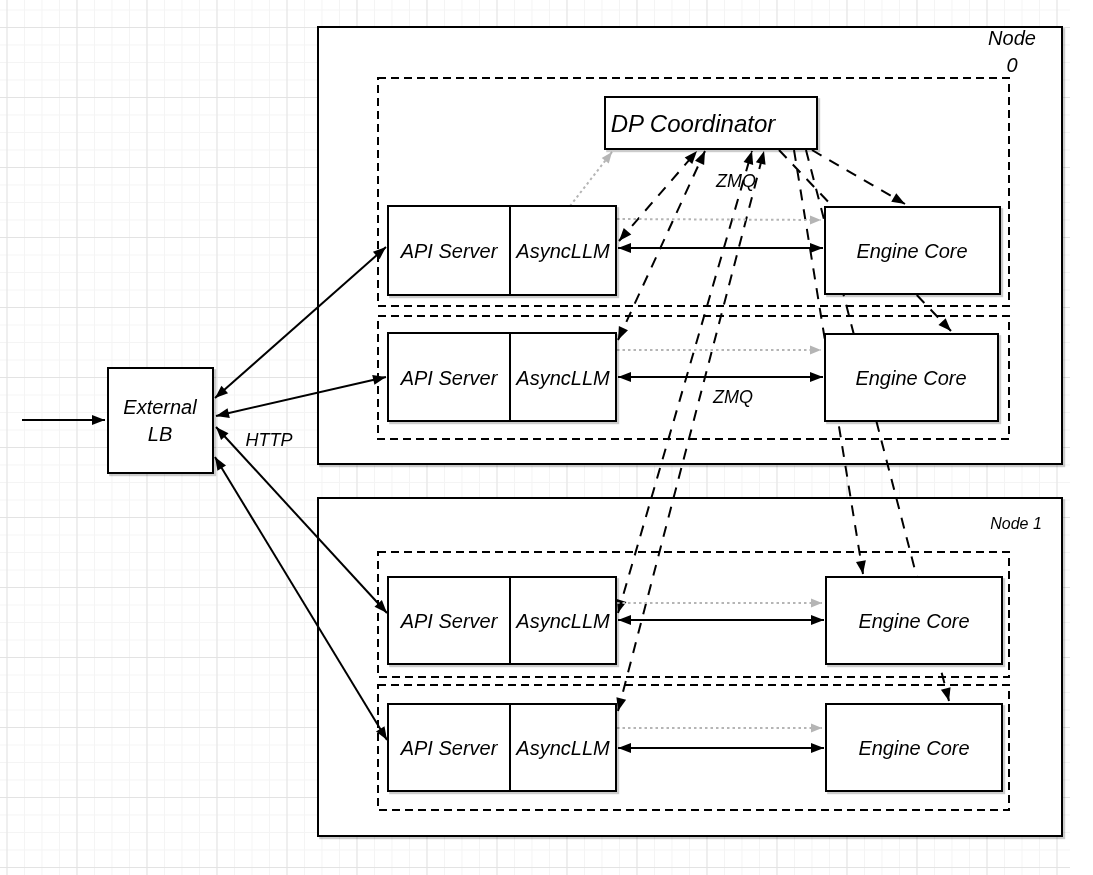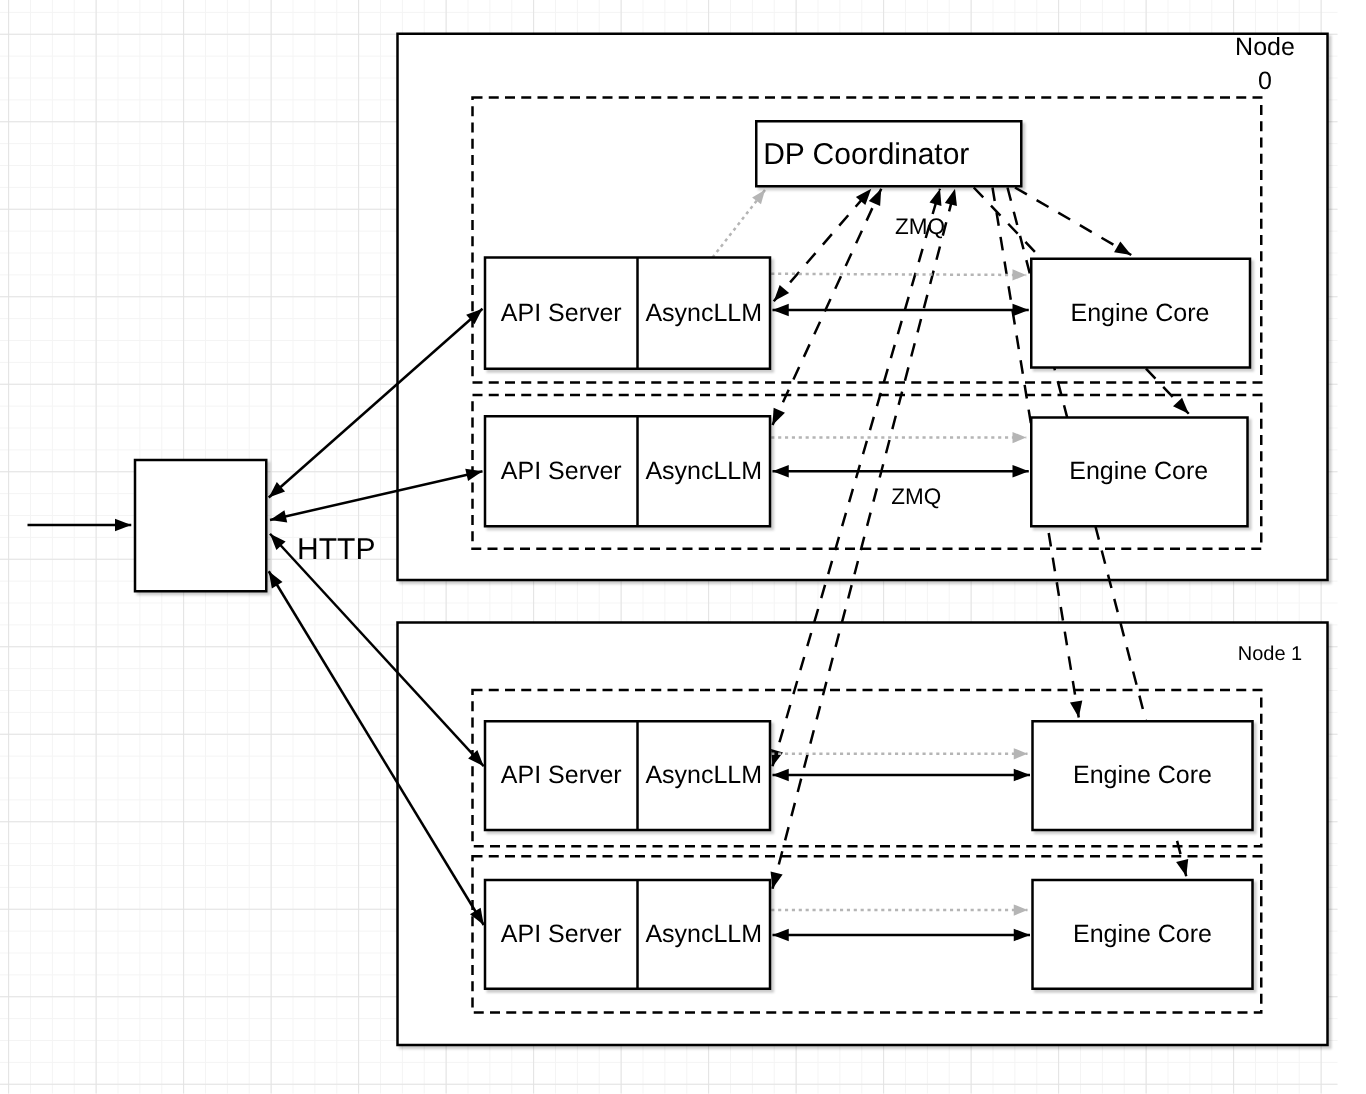--- a/index.html
+++ b/index.html
@@ -9,20 +9,21 @@
     overflow:hidden;
     background-color:#ffffff;
     background-image:
       linear-gradient(to right,#e3e3e3 1px,transparent 1px),
       linear-gradient(to bottom,#e3e3e3 1px,transparent 1px),
       linear-gradient(to right,#f4f4f4 1px,transparent 1px),
       linear-gradient(to bottom,#f4f4f4 1px,transparent 1px);
     background-size:70px 70px,70px 70px,17.5px 17.5px,17.5px 17.5px;
     background-position:6.5px 0,0 27px,6.5px 0,0 9.5px;
     font-family:"Liberation Sans",sans-serif;
+    font-style:italic;
   }
   .canvas svg{position:absolute;left:0;top:0;}
   #labels{position:absolute;left:0;top:0;width:100%;height:100%;pointer-events:none;}
   .lbl{
     position:absolute;
     transform:translate(-50%,-50%);
     color:#000;
     white-space:pre-line;
     text-align:center;
     line-height:1.35;
@@ -84,29 +85,31 @@
       <line x1="510" y1="704" x2="510" y2="791" stroke="#000000" stroke-width="2"></line>
       <rect x="825" y="207" width="175" height="87" fill="#ffffff" stroke="#000000" stroke-width="2" filter="url(#ds)"></rect>
       <rect x="825" y="334" width="173" height="87" fill="#ffffff" stroke="#000000" stroke-width="2" filter="url(#ds)"></rect>
       <rect x="826" y="577" width="176" height="87" fill="#ffffff" stroke="#000000" stroke-width="2" filter="url(#ds)"></rect>
       <rect x="826" y="704" width="176" height="87" fill="#ffffff" stroke="#000000" stroke-width="2" filter="url(#ds)"></rect>
     </svg>
   <div id="labels">
       <div class="lbl" style="left: 1012px; top: 52px; font-size: 20px;">Node 0</div>
       <div class="lbl" style="left: 1016px; top: 524px; font-size: 16px;">Node 1</div>
       <div class="lbl" style="left: 693px; top: 124px; font-size: 24px;">DP Coordinator</div>
+      <div class="lbl" style="left: 160px; top: 421px; font-size: 20px;">External
+LB</div>
       <div class="lbl" style="left: 449px; top: 251px; font-size: 20px;">API Server</div>
       <div class="lbl" style="left: 449px; top: 378px; font-size: 20px;">API Server</div>
       <div class="lbl" style="left: 449px; top: 621px; font-size: 20px;">API Server</div>
       <div class="lbl" style="left: 449px; top: 748px; font-size: 20px;">API Server</div>
       <div class="lbl" style="left: 563px; top: 251px; font-size: 20px;">AsyncLLM</div>
       <div class="lbl" style="left: 563px; top: 378px; font-size: 20px;">AsyncLLM</div>
       <div class="lbl" style="left: 563px; top: 621px; font-size: 20px;">AsyncLLM</div>
       <div class="lbl" style="left: 563px; top: 748px; font-size: 20px;">AsyncLLM</div>
       <div class="lbl" style="left: 912px; top: 251px; font-size: 20px;">Engine Core</div>
       <div class="lbl" style="left: 911px; top: 378px; font-size: 20px;">Engine Core</div>
       <div class="lbl" style="left: 914px; top: 621px; font-size: 20px;">Engine Core</div>
       <div class="lbl" style="left: 914px; top: 748px; font-size: 20px;">Engine Core</div>
       <div class="lbl" style="left: 736px; top: 181px; font-size: 18px;">ZMQ</div>
       <div class="lbl" style="left: 733px; top: 397px; font-size: 18px;">ZMQ</div>
-      <div class="lbl" style="left: 269px; top: 440px; font-size: 24px; text-align: right;">HTTP</div>
+      <div class="lbl" style="left: 269px; top: 440px; font-size: 18px; text-align: right;">HTTP</div>
     </div>
 </div>
 
 </body></html>

